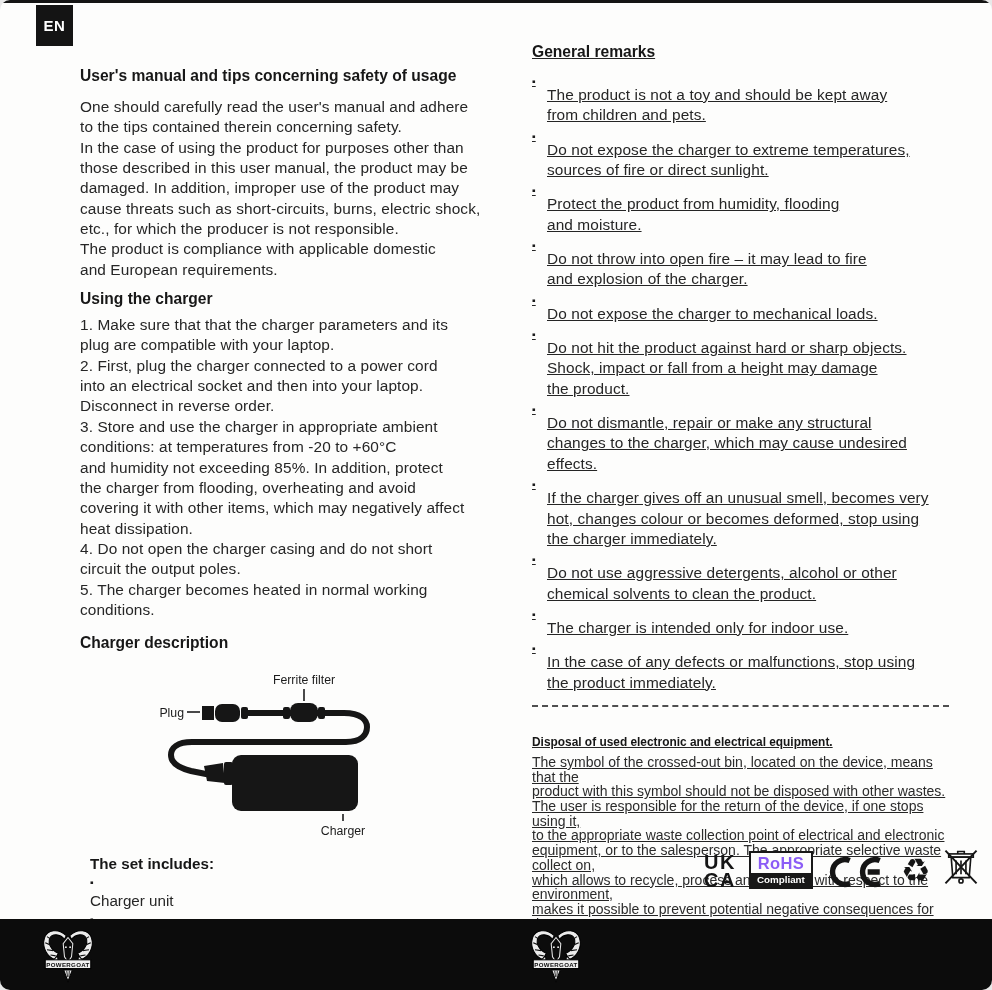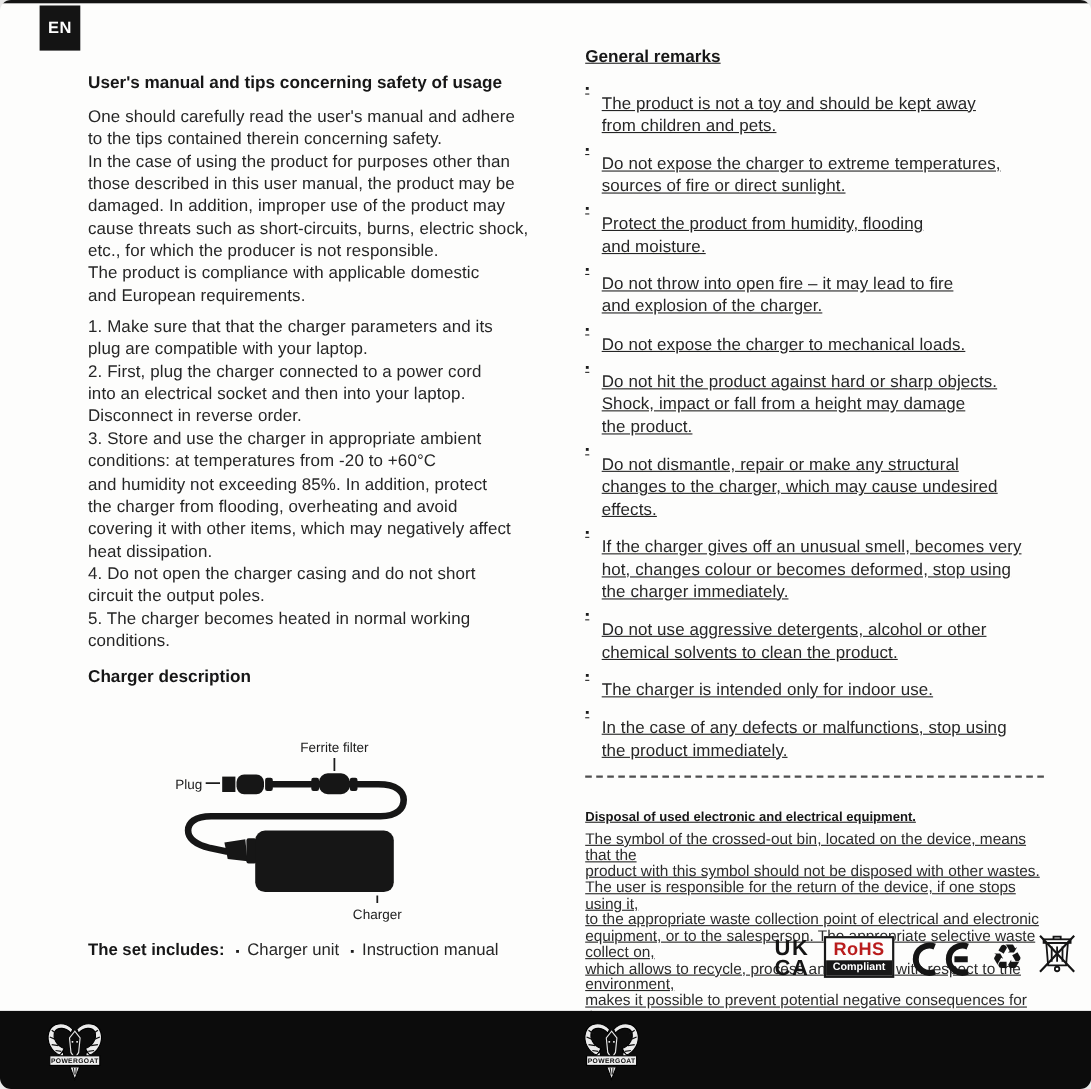--- a/index.html
+++ b/index.html
@@ -24,40 +24,40 @@
     letter-spacing:.1px;
     margin-top:14px;
   }
   .intro { margin-top:13px; }
   .h-using { margin-top:11px; }
   .using-body { margin-top:8px; }
   .h-desc { margin-top:15px; }
   .diagram { position:absolute; left:0; top:600px; }
   .set-line {
     position:absolute; left:0; top:795px; font-size:15.2px; color:#262626;
-    display:flex; align-items:baseline; white-space:nowrap;
+    display:flex; align-items:baseline; white-space:nowrap;flex-direction:column;
   }
   .set-line strong { font-weight:700; color:#171717; }
   .sq { font-size:10.5px; line-height:20.35px; color:#1c1c1c; }
   .set-line .sq { margin:0 7px 0 10px; }
   .gr-list { list-style:none; margin-top:11px; }
   .gr-item { display:flex; align-items:flex-start; }
   .gr-item .sq { width:15px; flex:0 0 15px; }
   .gr-text { flex:1; }
   .dotted-sep { margin-top:12px; border-top:2px dashed #4f4f4f; width:417px; height:0; }
   .h-disposal { margin-top:29px; font-size:11.9px; font-weight:700; color:#171717; line-height:13px; }
   .disposal-body {
     margin-top:6px; font-size:14px; line-height:14.7px; white-space:pre-line; color:#2b2b2b;
   }
   .marks {
     position:absolute; left:704px; top:845px; display:flex; align-items:flex-end; gap:13px;
   }
   .ukca { font-size:20px; font-weight:700; line-height:17.5px; letter-spacing:1.5px; color:#151515; }
   .rohs { width:64px; border:2.5px solid #181818; text-align:center; background:#fdfdfc; }
-  .rohs-top { font-size:16.5px; font-weight:700; letter-spacing:.3px; color:#b91c1c; padding:1px 0 0; }
+  .rohs-top { font-size:16.5px; font-weight:700; letter-spacing:.3px; color:#8b5cf6; padding:1px 0 0; }
   .rohs-bar { background:#181818; color:#fff; font-size:9.8px; font-weight:700; padding:1px 0 2px; }
   .recycle-glyph { font-size:33px; color:#151515; line-height:36px; }
   .footer-bar {
     position:absolute; left:0; top:919px; width:992px; height:71px; background:#0c0c0c;
   }
   .goat-logo { position:absolute; top:5px; }
   .goat-1 { left:40px; }
   .goat-2 { left:528px; }
 </style>
 </head>
@@ -75,20 +75,21 @@
     <p class="body-text intro">One should carefully read the user's manual and adhere
 to the tips contained therein concerning safety.
 In the case of using the product for purposes other than
 those described in this user manual, the product may be
 damaged. In addition, improper use of the product may
 cause threats such as short-circuits, burns, electric shock,
 etc., for which the producer is not responsible.
 The product is compliance with applicable domestic
 and European requirements.</p>
 
+    <h2 class="h-using">Using the charger</h2>
     <p class="body-text using-body">1. Make sure that that the charger parameters and its
 plug are compatible with your laptop.
 2. First, plug the charger connected to a power cord
 into an electrical socket and then into your laptop.
 Disconnect in reverse order.
 3. Store and use the charger in appropriate ambient
 conditions: at temperatures from -20 to +60°C
 and humidity not exceeding 85%. In addition, protect
 the charger from flooding, overheating and avoid
 covering it with other items, which may negatively affect

